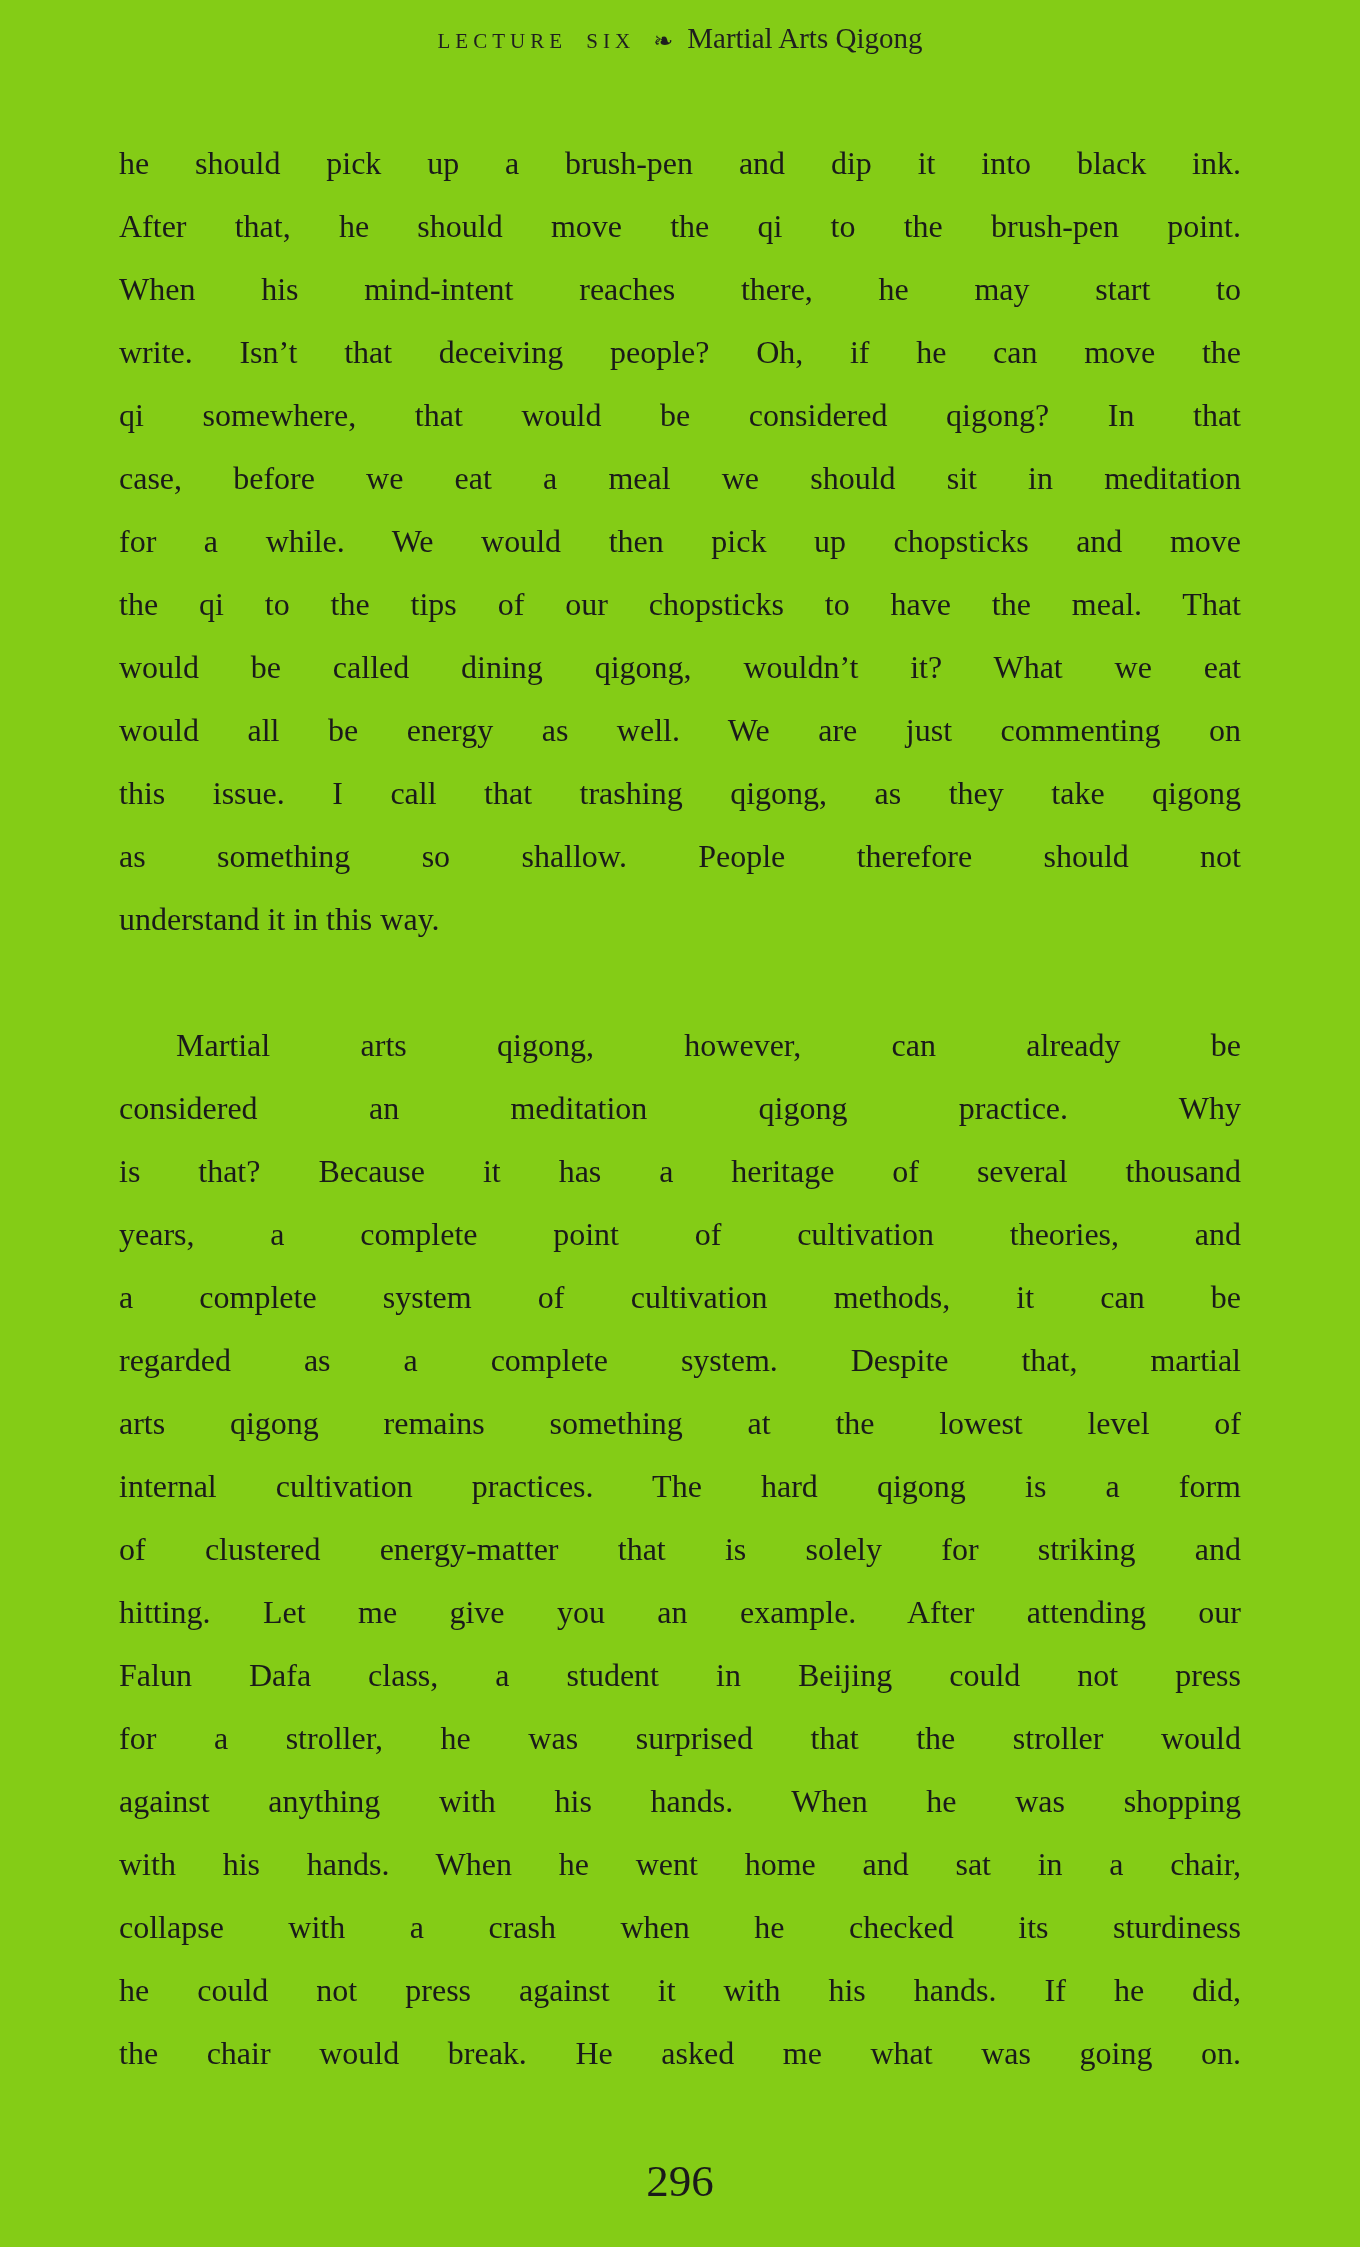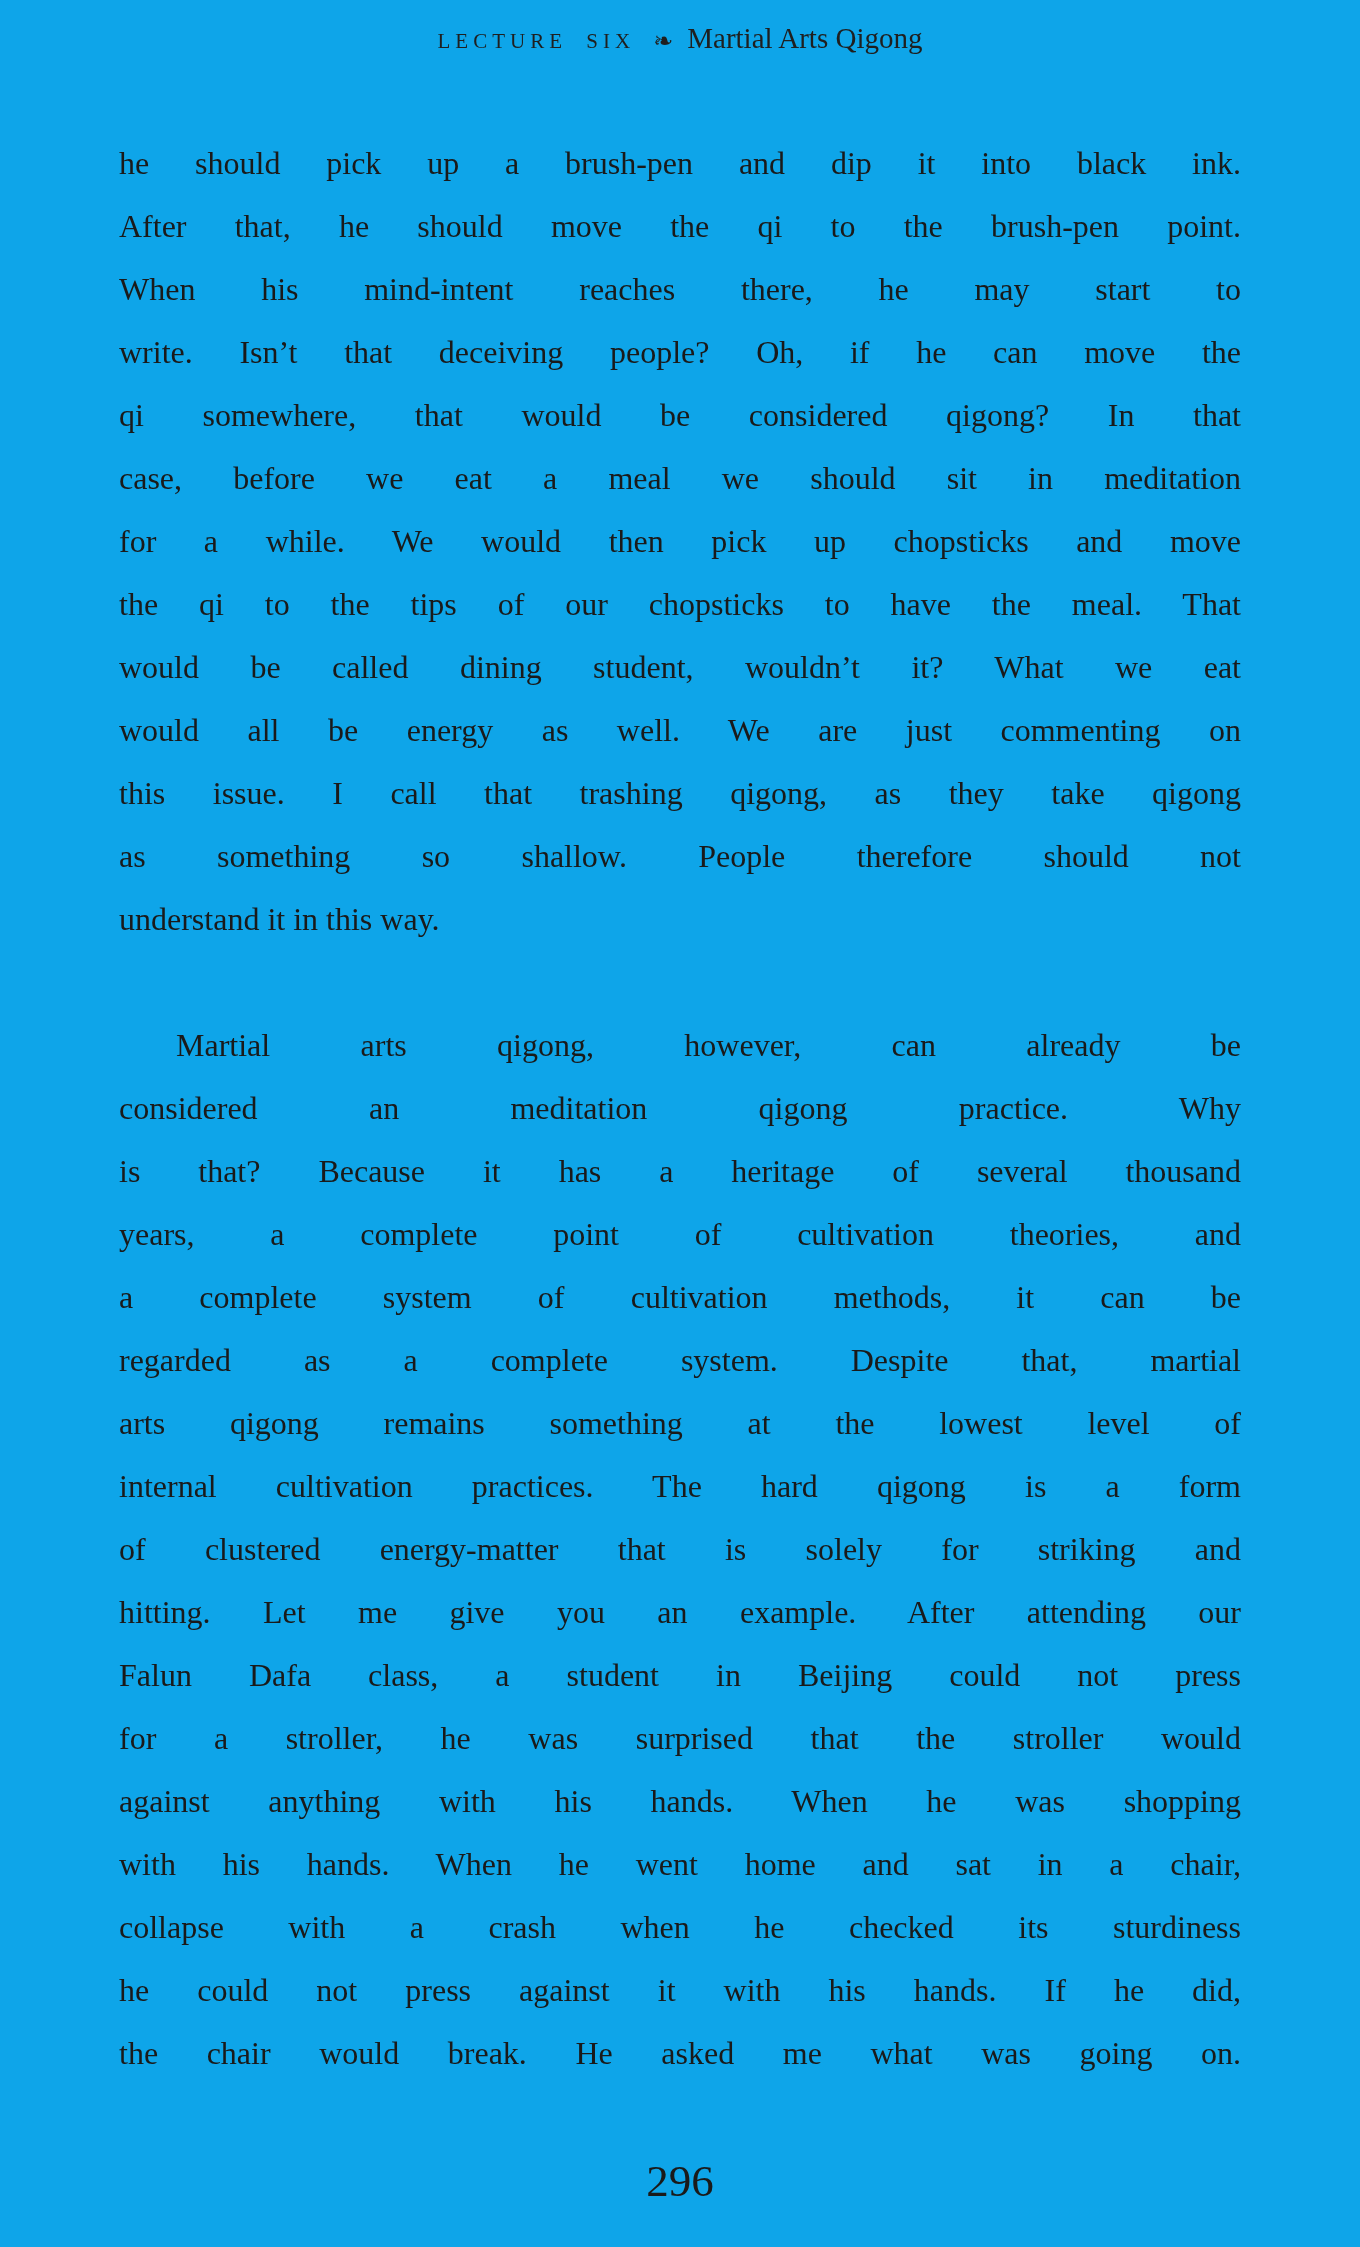--- a/index.html
+++ b/index.html
@@ -4,21 +4,21 @@
 <style>
   html, body {
     margin: 0;
     padding: 0;
     background: #ffffff;
   }
   .page {
     position: relative;
     width: 1360px;
     height: 2247px;
-    background: #0ea5e9;
+    background: #84cc16;
     color: #1a1a1a;
     font-family: "Liberation Serif", "DejaVu Serif", serif;
     overflow: hidden;
   }
   header.running-header {
     position: absolute;
     top: 22px;
     left: 0;
     width: 100%;
     display: flex;
@@ -94,21 +94,21 @@
   <main class="page-body">
       <div class="paragraph">
         <div class="line">he should pick up a brush-pen and dip it into black ink.</div>
         <div class="line">After that, he should move the qi to the brush-pen point.</div>
         <div class="line">When his mind-intent reaches there, he may start to</div>
         <div class="line">write. Isn’t that deceiving people? Oh, if he can move the</div>
         <div class="line">qi somewhere, that would be considered qigong? In that</div>
         <div class="line">case, before we eat a meal we should sit in meditation</div>
         <div class="line">for a while. We would then pick up chopsticks and move</div>
         <div class="line">the qi to the tips of our chopsticks to have the meal. That</div>
-        <div class="line">would be called dining student, wouldn’t it? What we eat</div>
+        <div class="line">would be called dining qigong, wouldn’t it? What we eat</div>
         <div class="line">would all be energy as well. We are just commenting on</div>
         <div class="line">this issue. I call that trashing qigong, as they take qigong</div>
         <div class="line">as something so shallow. People therefore should not</div>
         <div class="line short-last">understand it in this way.</div>
       </div>
       <div class="paragraph">
         <div class="line indent">Martial arts qigong, however, can already be</div>
         <div class="line">considered an meditation qigong practice. Why</div>
         <div class="line">is that? Because it has a heritage of several thousand</div>
         <div class="line">years, a complete point of cultivation theories, and</div>

